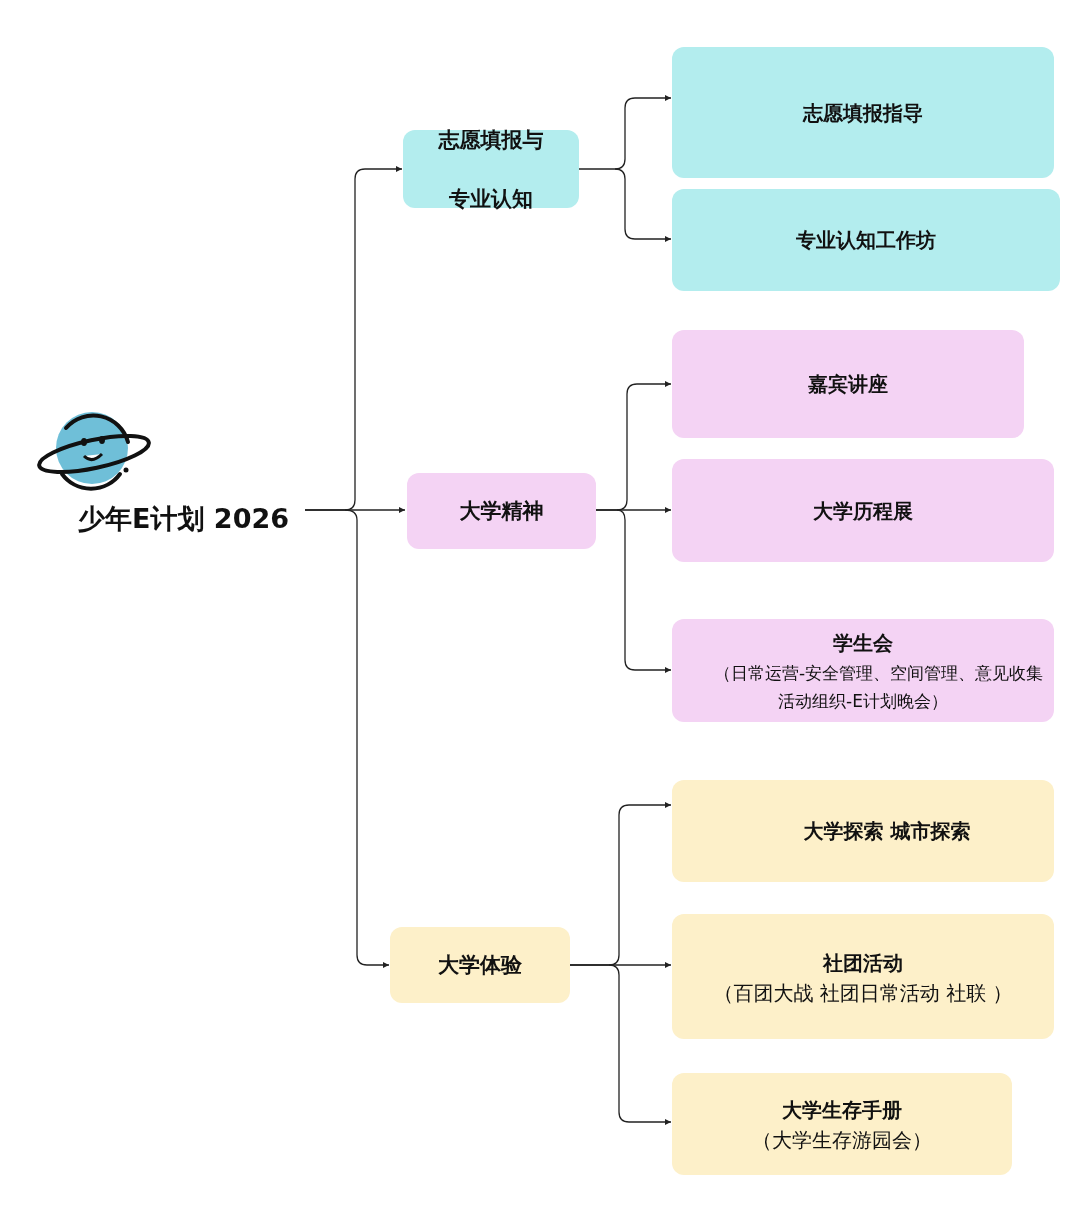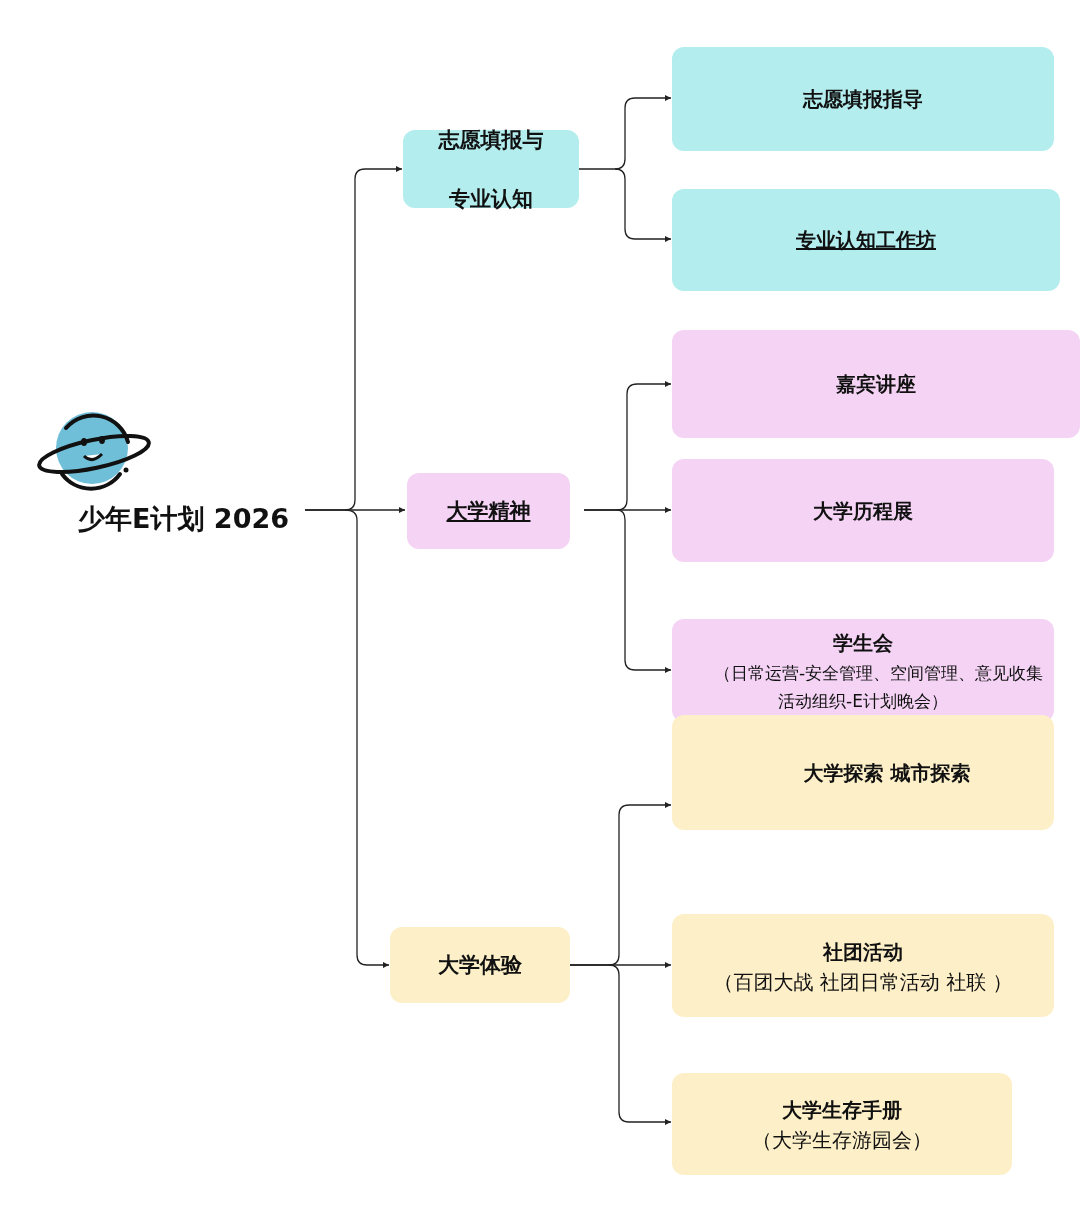--- a/index.html
+++ b/index.html
@@ -54,48 +54,48 @@
   <ellipse cx="48" cy="34" rx="3" ry="4" fill="#111"></ellipse>
   <ellipse cx="66" cy="32" rx="3" ry="4" fill="#111"></ellipse>
   <path d="M48,48 Q56,56 66,46" fill="#fff" stroke="#111" stroke-width="3"></path>
   <circle cx="90" cy="62" r="2.5" fill="#111"></circle>
 </svg>
 
 <div class="node branch" style="left:403px;top:130px;width:176px;height:78px;background:#b3edee;gap:27px;">
   <span class="t">志愿填报与</span>
   <span class="t">专业认知</span>
 </div>
-<div class="node leaf" style="left:672px;top:47px;width:382px;height:104px;background:#b3edee;">
+<div class="node leaf" style="left:672px;top:47px;width:382px;height:131px;background:#b3edee;">
   <span class="t">志愿填报指导</span>
 </div>
-<div class="node leaf" style="left:672px;top:189px;width:388px;height:102px;background:#b3edee;text-decoration:underline;">
+<div class="node leaf" style="left:672px;top:189px;width:388px;height:102px;background:#b3edee;">
   <span class="t">专业认知工作坊</span>
 </div>
 
-<div class="node branch" style="left:407px;top:473px;width:163px;height:76px;background:#f4d3f4;text-decoration:underline;">
+<div class="node branch" style="left:407px;top:473px;width:189px;height:76px;background:#f4d3f4;">
   <span class="t">大学精神</span>
 </div>
-<div class="node leaf" style="left:672px;top:330px;width:408px;height:108px;background:#f4d3f4;">
+<div class="node leaf" style="left:672px;top:330px;width:352px;height:108px;background:#f4d3f4;">
   <span class="t">嘉宾讲座</span>
 </div>
 <div class="node leaf" style="left:672px;top:459px;width:382px;height:103px;background:#f4d3f4;">
   <span class="t">大学历程展</span>
 </div>
 <div class="node leaf" style="left:672px;top:619px;width:382px;height:103px;background:#f4d3f4;">
   <span class="t">学生会</span>
   <span class="s" style="white-space:nowrap;font-size:17px;margin-left:31px;">（日常运营-安全管理、空间管理、意见收集</span>
   <span class="s" style="font-size:17px;">活动组织-E计划晚会）</span>
 </div>
 
 <div class="node branch" style="left:390px;top:927px;width:180px;height:76px;background:#fdf0c9;">
   <span class="t">大学体验</span>
 </div>
-<div class="node leaf" style="left:672px;top:715px;width:382px;height:115px;background:#fdf0c9;padding-left:48px;">
+<div class="node leaf" style="left:672px;top:780px;width:382px;height:102px;background:#fdf0c9;padding-left:48px;">
   <span class="t">大学探索 城市探索</span>
 </div>
-<div class="node leaf" style="left:672px;top:914px;width:382px;height:103px;background:#fdf0c9;">
+<div class="node leaf" style="left:672px;top:914px;width:382px;height:125px;background:#fdf0c9;">
   <span class="t">社团活动</span>
   <span class="s" style="font-size:20px;">（百团大战 社团日常活动 社联 ）</span>
 </div>
 <div class="node leaf" style="left:672px;top:1073px;width:340px;height:102px;background:#fdf0c9;">
   <span class="t">大学生存手册</span>
   <span class="s" style="font-size:20px;">（大学生存游园会）</span>
 </div>
 
 </body></html>

